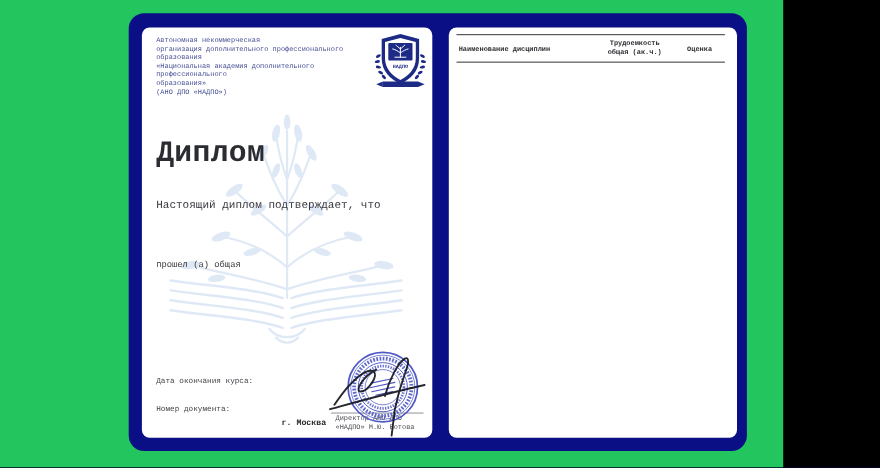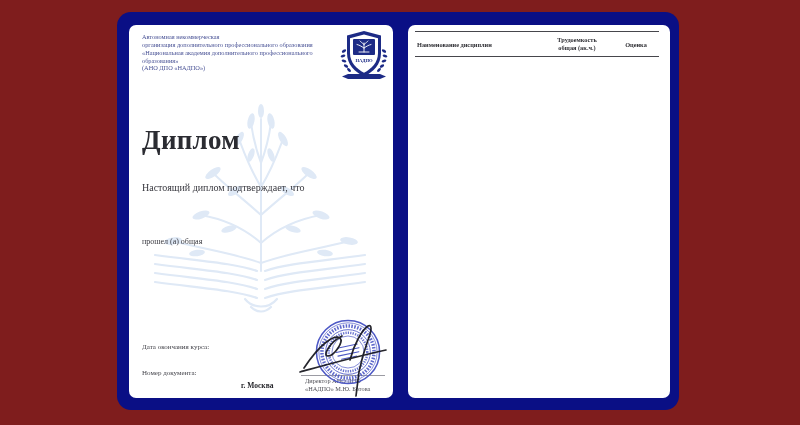--- a/index.html
+++ b/index.html
@@ -1,35 +1,35 @@
 <!DOCTYPE html>
 <html><head>
 <meta charset="utf-8">
 <style>
   html,body{margin:0;padding:0;background:#000;}
-  .canvas{position:relative;width:800px;height:425px;background:#7f1d1d;overflow:hidden;
-          font-family:Liberation Serif, serif;}
+  .canvas{position:relative;width:712px;height:425px;background:#22c55e;overflow:hidden;
+          font-family:Liberation Mono, monospace;}
   .cover{position:absolute;left:117px;top:12px;width:562px;height:398px;
          background:#0a0f85;border-radius:14px;}
   .page{position:absolute;top:25px;height:373px;background:#fff;border-radius:7px;overflow:hidden;}
   .page.left{left:129px;width:264px;}
   .page.right{left:408px;width:262px;}
 
   
   .org-text{position:absolute;left:13px;top:8px;width:200px;font-size:6.3px;line-height:1.25;
             color:#475094;white-space:pre-line;}
   .logo{position:absolute;left:210px;top:4px;width:50px;height:54px;}
   .watermark{position:absolute;left:10px;top:78px;width:244px;height:220px;}
   .title{position:absolute;left:13px;top:100px;font-size:27px;font-weight:700;color:#2b2c32;
          letter-spacing:.3px;}
   .subtitle{position:absolute;left:13px;top:157px;font-size:10px;color:#38383f;}
   .course{position:absolute;left:13px;top:212px;font-size:8px;color:#38383f;}
   .lbl{position:absolute;left:13px;font-size:7px;color:#44444b;}
   .lbl.date{top:318px;} .lbl.num{top:344px;}
-  .city{position:absolute;left:112px;top:356px;font-size:7.5px;font-weight:700;color:#26262b;}
+  .city{position:absolute;left:127px;top:356px;font-size:7.5px;font-weight:700;color:#26262b;}
   .sig-line{position:absolute;left:172px;top:350px;width:84px;height:0;
             border-top:1px solid #9b9ba3;}
   .sig-caption{position:absolute;left:176px;top:352px;width:86px;font-size:6.3px;line-height:1.3;
                color:#4e4e55;white-space:pre-line;}
   .stamp{position:absolute;left:185px;top:293px;width:68px;height:68px;}
   .signature{position:absolute;left:165px;top:285px;width:100px;height:92px;}
 
   
   .thead{position:absolute;left:7px;top:6px;width:244px;height:26px;box-sizing:border-box;
          border-top:1px solid #46464c;border-bottom:1px solid #46464c;

